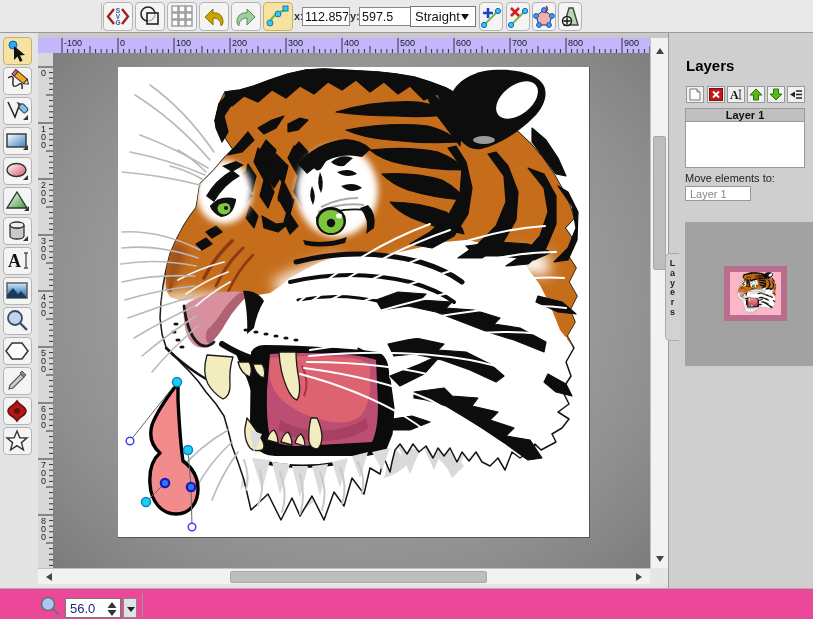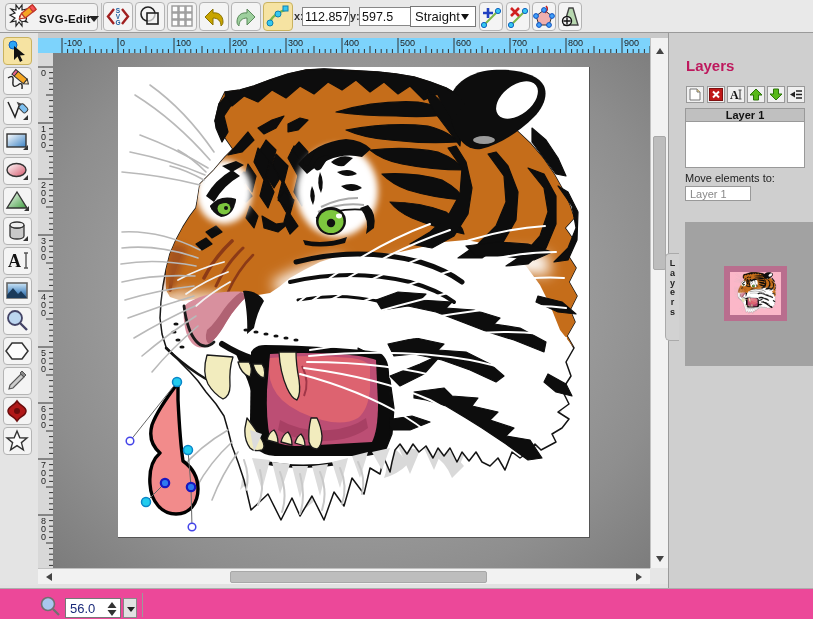--- a/index.html
+++ b/index.html
@@ -16,36 +16,36 @@
 .sep{position:absolute;top:3px;width:1px;height:27px;background:#bbb;}
 .coordlab{position:absolute;top:10px;font-size:11px;font-weight:bold;color:#333;}
 .coordinp{position:absolute;top:7px;height:19px;background:#fff;border:1px solid #888;font-size:12.5px;color:#111;padding:1px 1px 0 2px;font-family:"Liberation Sans",sans-serif;}
 #straight{position:absolute;left:410px;top:6px;width:66px;height:21px;background:#fff;border:1px solid #777;font-size:13px;color:#111;padding:2px 0 0 4px;}
 #straight .car{position:absolute;right:6px;top:7px;width:0;height:0;border:4px solid transparent;border-top:6px solid #111;}
 
 #leftbar{position:absolute;left:0;top:33px;width:38px;height:552px;background:#e4e4e4;}
 .lbtn{position:absolute;left:3px;width:29px;height:28px;background:#f4f4f4;border:1px solid #b4b4b4;border-radius:4px;}
 .lbtn.sel{background:#f6e3a2;border-color:#c9b25f;}
 
-#rulerx{position:absolute;left:38px;top:38px;width:619px;height:15px;background:#7dd3fc;}
+#rulerx{position:absolute;left:38px;top:38px;width:619px;height:15px;background:#c4b5fd;}
 #rulery{position:absolute;left:38px;top:53px;width:15px;height:515px;background:#d8d8d8;}
 
 #workspace{position:absolute;left:53px;top:53px;width:597px;height:515px;overflow:hidden;
 background:radial-gradient(ellipse 470px 420px at 301px 249px,#ababab 0%,#a2a2a2 35%,#8e8e8e 68%,#7a7a7a 92%,#767676 100%);}
 #canvas{position:absolute;left:65px;top:14px;width:472px;height:471px;background:#fff;border-right:1px solid #555;border-bottom:1px solid #555;}
 
 #vscroll{position:absolute;left:650px;top:38px;width:18px;height:530px;background:#f2f2f2;border-left:1px solid #c0c0c0;}
 #vthumb{position:absolute;left:2px;top:98px;width:13px;height:134px;background:#bdbdbd;border:1px solid #a8a8a8;border-radius:2px;}
 #hscroll{position:absolute;left:38px;top:568px;width:612px;height:16px;background:#f2f2f2;border-top:1px solid #c0c0c0;}
 #hthumb{position:absolute;left:192px;top:2px;width:257px;height:12px;background:#bdbdbd;border:1px solid #a8a8a8;border-radius:2px;}
 #scorner{position:absolute;left:650px;top:568px;width:18px;height:16px;background:#e6e6e6;}
 .sarr{position:absolute;width:0;height:0;}
 
 #rpanel{position:absolute;left:668px;top:33px;width:145px;height:555px;background:#cfcfcf;border-left:1px solid #9a9a9a;}
-#rpanel h3{position:absolute;left:17px;top:24px;margin:0;font-size:15px;color:#be185d;}
+#rpanel h3{position:absolute;left:17px;top:24px;margin:0;font-size:15px;color:#000000;}
 .pbtn{position:absolute;top:53px;width:18px;height:17px;background:#f0f0f0;border:1px solid #999;}
 #layerlist{position:absolute;left:16px;top:75px;width:120px;height:60px;background:#fff;border:1px solid #999;}
 #layerlist .hdr{height:13px;background:#c0c0c0;font-size:11px;font-weight:bold;text-align:center;color:#111;border-bottom:1px solid #999;padding-top:0px;}
 #moveto{position:absolute;left:16px;top:139px;font-size:11px;color:#222;}
 #layersel{position:absolute;left:16px;top:153px;width:66px;height:15px;background:#fff;border:1px solid #999;font-size:11px;color:#888;padding:1px 0 0 4px;}
 #prevbox{position:absolute;left:16px;top:189px;width:129px;height:144px;background:#a2a2a2;}
 #thumb{position:absolute;left:39px;top:44px;width:63px;height:55px;background:#b96e8e;}
 #thumbin{position:absolute;left:6px;top:6px;width:51px;height:43px;background:#fbb7c8;overflow:hidden;}
 #laytab{position:absolute;left:-4px;top:220px;width:14px;height:88px;background:#d2d2d2;border:1px solid #aaa;border-right:none;border-radius:5px 0 0 5px;
 font-size:9px;font-weight:bold;color:#222;text-align:center;line-height:9.8px;padding-top:5px;}
@@ -550,35 +550,20 @@
 </div>
 <div id="hscroll">
   <div id="hthumb"></div>
   <div class="sarr" style="left:4px;top:4px;border:4px solid transparent;border-right:6px solid #444;"></div>
   <div class="sarr" style="left:598px;top:4px;border:4px solid transparent;border-left:6px solid #444;"></div>
 </div>
 <div id="scorner"></div>
 <div class="abs" style="left:0;top:584px;width:668px;height:4px;background:#e2e2e2;"></div>
 
 <div id="topbar">
-  <div id="mainbtn">
-      <svg width="30" height="28" style="position:absolute;left:2px;top:0px">
-<g stroke="#222" stroke-width="1.2" fill="#fff">
-          <path d="M15,14 l5,-3 -5,-2 4,-4 -5,1 0,-5 -3,4 -3,-4 0,5 -5,-1 4,4 -5,2 5,3 -4,4 5,-1 0,5 3,-4 3,4 0,-5 5,1 Z"></path>
-          <circle cx="15" cy="14" r="3.5"></circle>
-        </g>
-<g transform="rotate(-38 20 8)">
-          <rect x="14" y="5" width="14" height="6" rx="1" fill="#f5a623" stroke="#c0392b" stroke-width="1.2"></rect>
-          <rect x="24" y="5" width="4" height="6" fill="#f08" fill-opacity="0.5" stroke="#c0392b" stroke-width="1.2"></rect>
-          <path d="M14,5 L9,8 14,11 Z" fill="#ffe8c0" stroke="#c0392b" stroke-width="1.2"></path>
-        </g>
-      </svg>
-      <span class="lbl">SVG-Edit</span>
-      <span class="car"></span>
-    </div>
   <div class="sep" style="left:101px;"></div>
   <div class="tbtn" style="left:103px;width:30px;"><svg width="28" height="27">
         <g fill="none" stroke="#a02020" stroke-width="2.4">
           <path d="M10,6 L4,13.5 10,21"></path>
           <path d="M18,6 L24,13.5 18,21"></path>
         </g>
         <text x="14" y="10" font-size="6.5" font-weight="bold" fill="#2060a0" text-anchor="middle">S</text>
         <text x="14" y="16" font-size="6.5" font-weight="bold" fill="#2060a0" text-anchor="middle">V</text>
         <text x="14" y="22" font-size="6.5" font-weight="bold" fill="#2060a0" text-anchor="middle">G</text>
       </svg></div>

